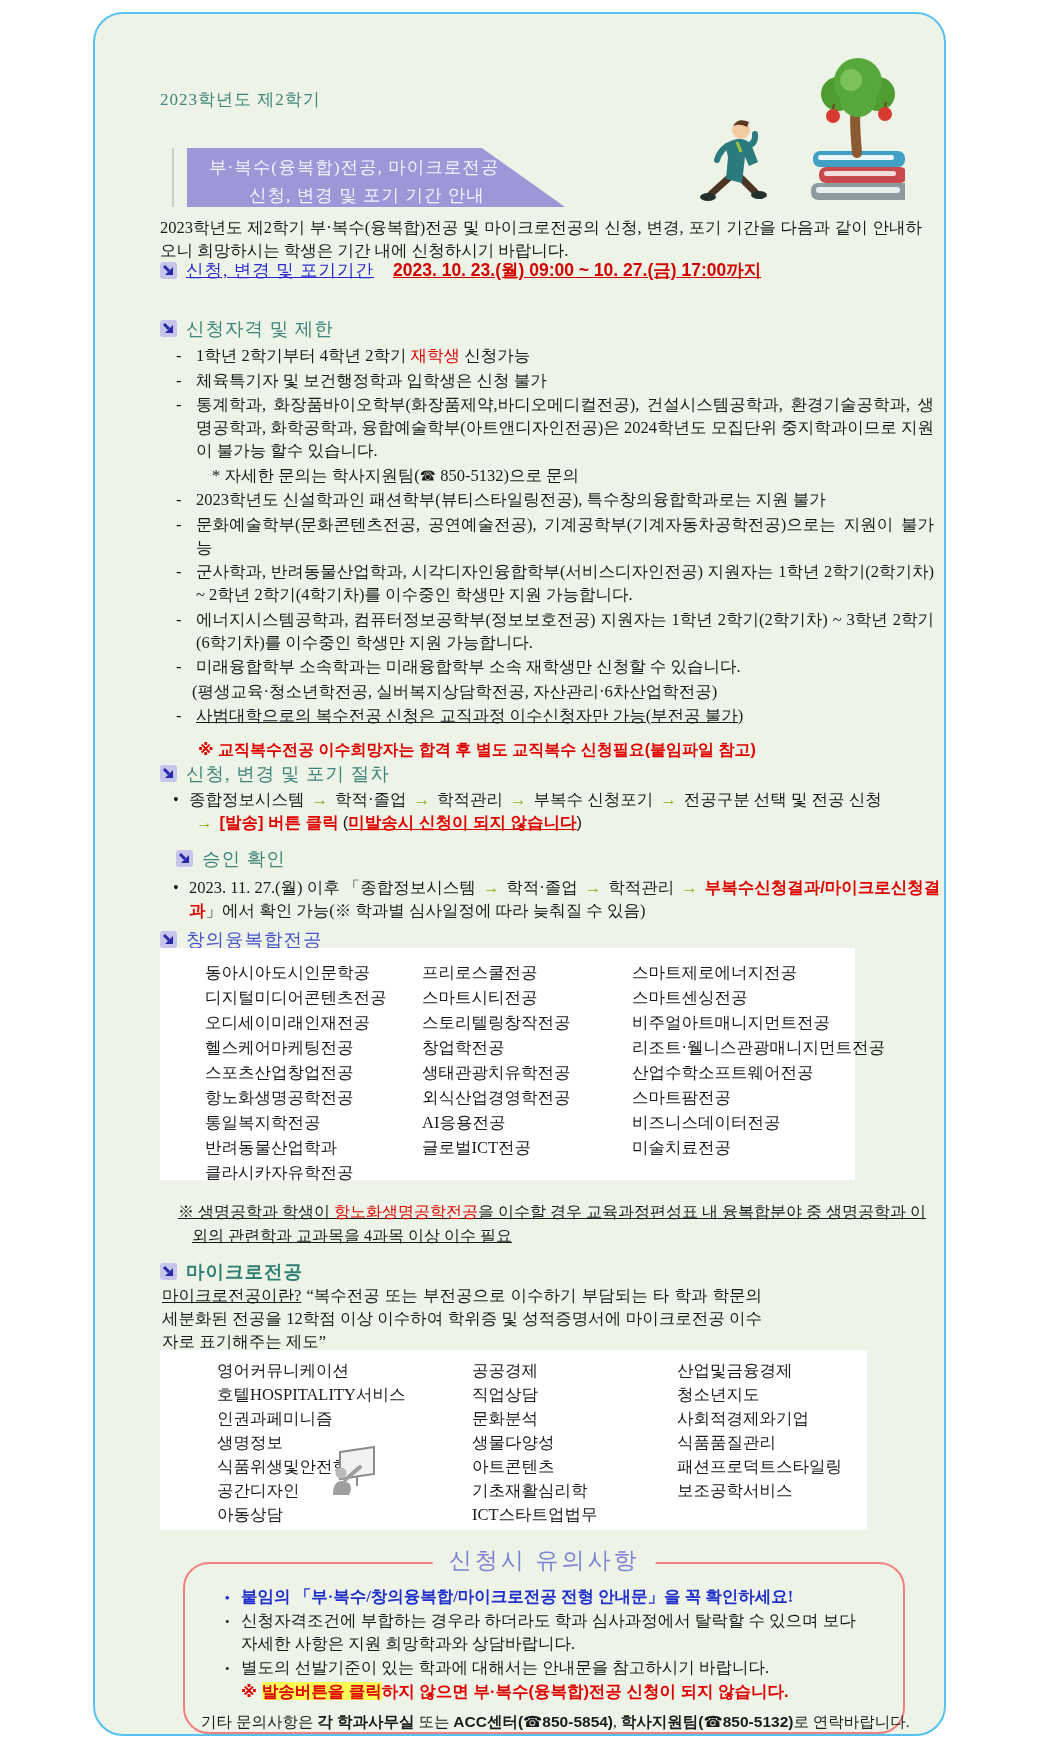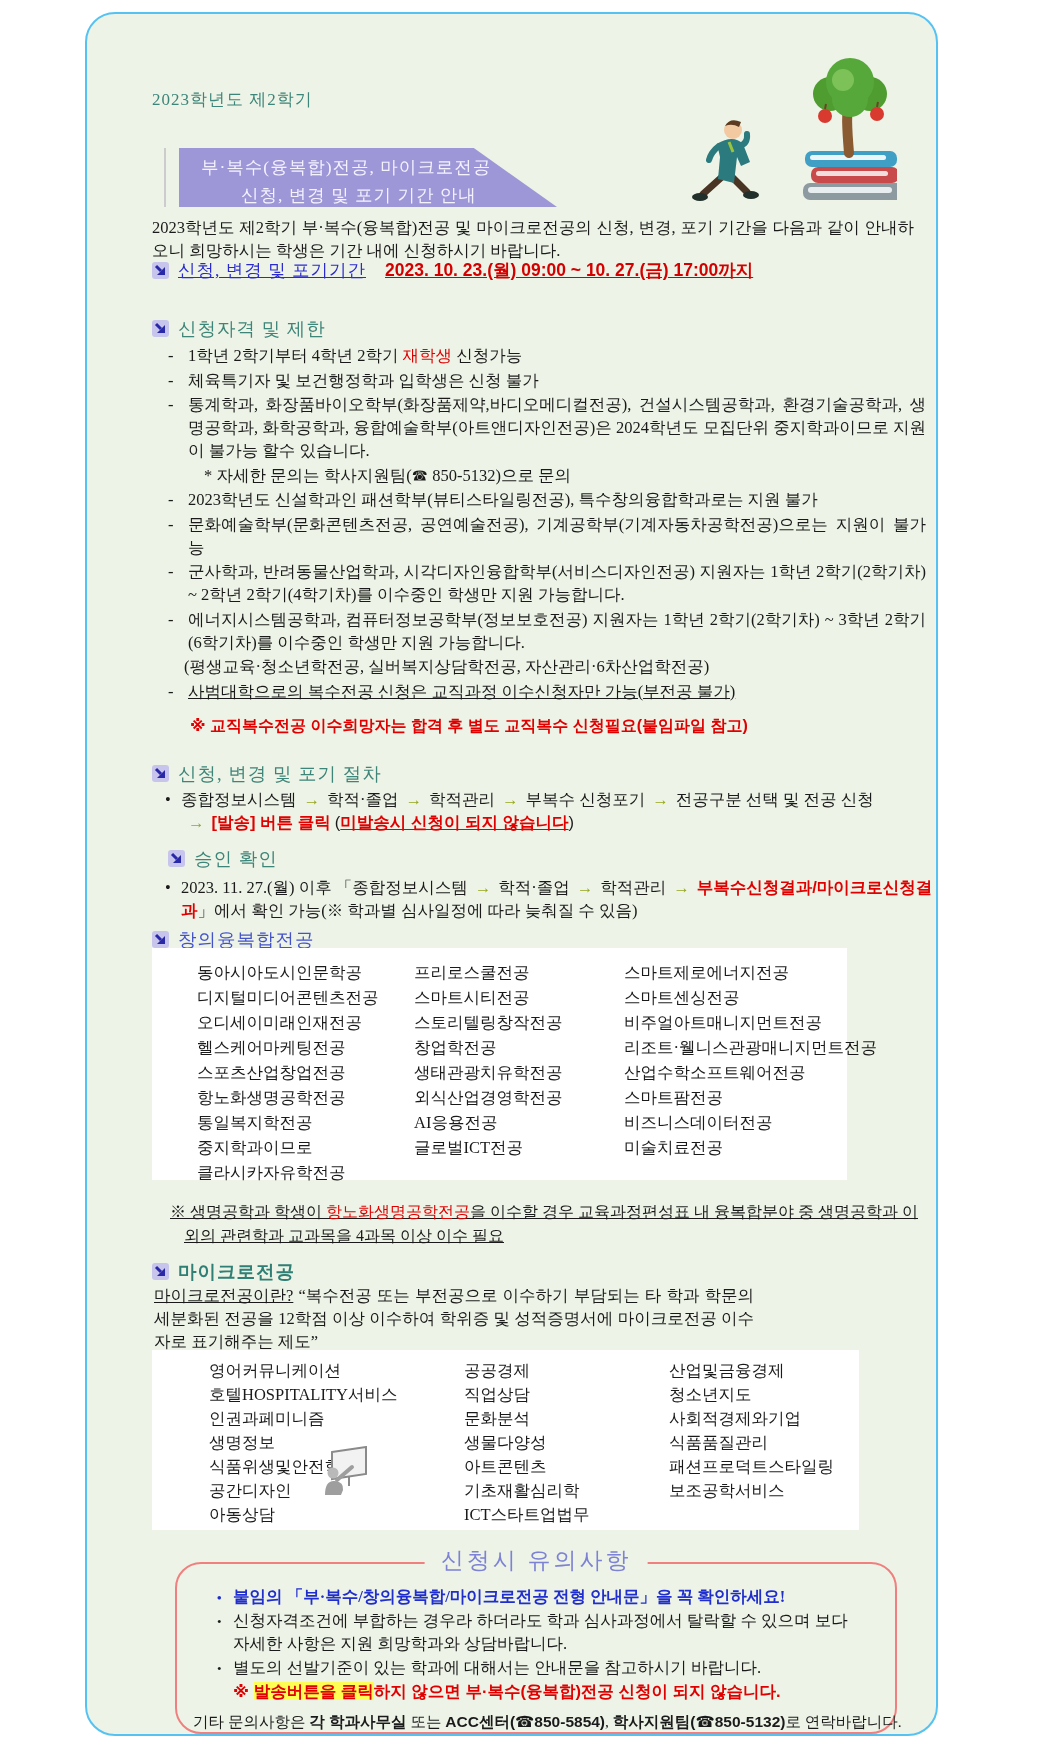--- a/index.html
+++ b/index.html
@@ -1,18 +1,18 @@
 <!DOCTYPE html>
 <html><head>
 <meta charset="utf-8">
 <style>
   html,body{margin:0;padding:0;background:#ffffff;}
   .canvas{position:relative;width:1039px;height:1748px;background:#ffffff;overflow:hidden;
           font-family:"Liberation Serif","DejaVu Serif",serif;color:#1a1a1a;}
-  .panel{position:absolute;left:85px;top:12px;width:849px;height:1720px;
+  .panel{position:absolute;left:93px;top:12px;width:849px;height:1720px;
          background:#edf3e6;border:2px solid #56c2f2;border-radius:30px;overflow:hidden;}
 
   
   .term{position:absolute;left:65px;top:74px;font-size:17px;color:#3e8579;letter-spacing:1px;}
   .banner-side{position:absolute;left:77px;top:134px;width:2px;height:59px;background:#cccccc;}
   .banner{position:absolute;left:92px;top:134px;width:378px;height:59px;background:#9e97d7;
           clip-path:polygon(0 0,78% 0,100% 100%,0 100%);color:#f4f2ff;font-size:17.5px;}
   .banner .bl1{padding:7px 0 0 22px;letter-spacing:1px;}
   .banner .bl2{padding:4px 0 0 62px;letter-spacing:1px;}
   .illus{position:absolute;left:600px;top:40px;width:210px;height:162px;}
@@ -153,20 +153,21 @@
     </div>
     <div class="elig">
       <div class="li"><span>1학년 2학기부터 4학년 2학기 </span><span class="red">재학생</span><span> 신청가능</span></div>
       <div class="li">체육특기자 및 보건행정학과 입학생은 신청 불가</div>
       <div class="li">통계학과, 화장품바이오학부(화장품제약,바디오메디컬전공), 건설시스템공학과, 환경기술공학과, 생명공학과, 화학공학과, 융합예술학부(아트앤디자인전공)은 2024학년도 모집단위 중지학과이므로 지원이 불가능 할수 있습니다.</div>
       <div class="li-sub">* 자세한 문의는 학사지원팀(☎ 850-5132)으로 문의</div>
       <div class="li">2023학년도 신설학과인 패션학부(뷰티스타일링전공), 특수창의융합학과로는 지원 불가</div>
       <div class="li">문화예술학부(문화콘텐츠전공, 공연예술전공), 기계공학부(기계자동차공학전공)으로는 지원이 불가능</div>
       <div class="li">군사학과, 반려동물산업학과, 시각디자인융합학부(서비스디자인전공) 지원자는 1학년 2학기(2학기차) ~ 2학년 2학기(4학기차)를 이수중인 학생만 지원 가능합니다.</div>
       <div class="li">에너지시스템공학과, 컴퓨터정보공학부(정보보호전공) 지원자는 1학년 2학기(2학기차) ~ 3학년 2학기(6학기차)를 이수중인 학생만 지원 가능합니다.</div>
+      <div class="li">미래융합학부 소속학과는 미래융합학부 소속 재학생만 신청할 수 있습니다.</div>
       <div class="li-sub2">(평생교육·청소년학전공, 실버복지상담학전공, 자산관리·6차산업학전공)</div>
       <div class="li uline">사범대학으로의 복수전공 신청은 교직과정 이수신청자만 가능(부전공 불가)</div>
       <div class="li-note">※ 교직복수전공 이수희망자는 합격 후 별도 교직복수 신청필요(붙임파일 참고)</div>
     </div>
 
     <div class="secrow" style="top:747px;">
       <svg class="sicon" viewBox="0 0 17 17">
         <rect x="0" y="0" width="17" height="17" rx="3" fill="#c7c5ec"></rect>
         <path d="M4 4 L9 9" stroke="#2929a8" stroke-width="3"></path>
         <path d="M5 13 L13 13 L13 5 Z" fill="#2929a8"></path>
@@ -214,21 +215,21 @@
           <span class="cell">리조트·웰니스관광매니지먼트전공</span>
         <span class="cell">스포츠산업창업전공</span>
           <span class="cell">생태관광치유학전공</span>
           <span class="cell">산업수학소프트웨어전공</span>
         <span class="cell">항노화생명공학전공</span>
           <span class="cell">외식산업경영학전공</span>
           <span class="cell">스마트팜전공</span>
         <span class="cell">통일복지학전공</span>
           <span class="cell">AI응용전공</span>
           <span class="cell">비즈니스데이터전공</span>
-        <span class="cell">중지학과이므로</span>
+        <span class="cell">반려동물산업학과</span>
           <span class="cell">글로벌ICT전공</span>
           <span class="cell">미술치료전공</span>
         <span class="cell">클라시카자유학전공</span>
           <span class="cell"></span>
           <span class="cell"></span>
       </div>
     </div>
 
     <div class="cnote">
       <span class="u-all"><span>※ 생명공학과 학생이 </span><span class="red">항노화생명공학전공</span><span>을 이수할 경우 교육과정편성표 내 융복합분야 중 생명공학과 이외의 관련학과 교과목을 4과목 이상 이수 필요</span></span>

